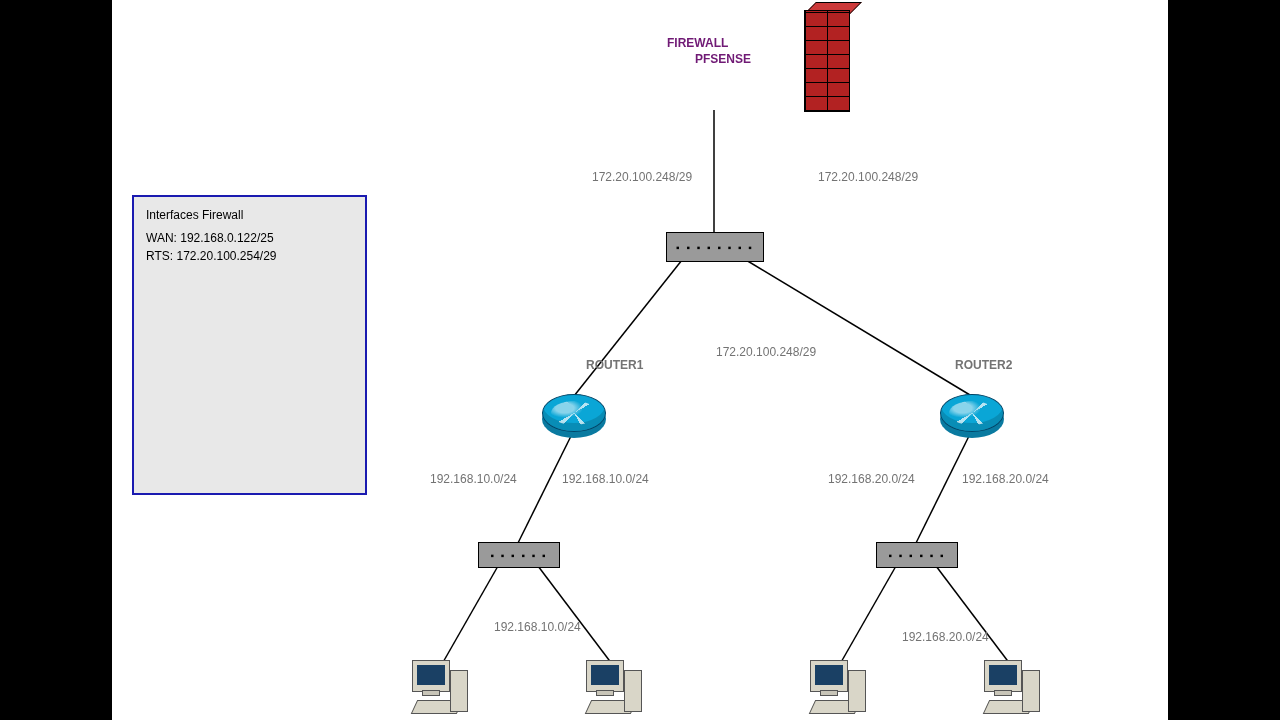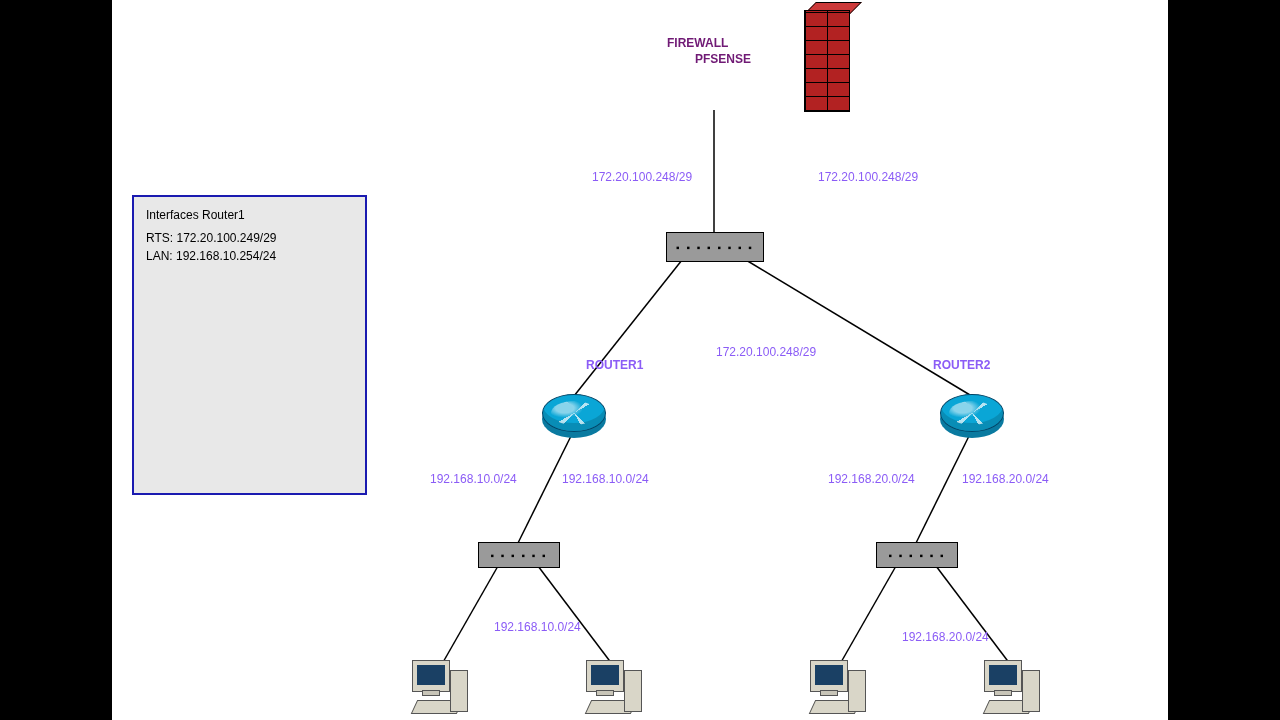--- a/index.html
+++ b/index.html
@@ -1,17 +1,17 @@
 <!DOCTYPE html>
 <html><head>
 <meta charset="utf-8">
 <style>
   html,body{margin:0;padding:0;width:1280px;height:720px;background:#000;font-family:Verdana,Arial,sans-serif;}
   .stage{position:absolute;left:112px;top:0;width:1056px;height:720px;background:#fff;overflow:hidden;}
-  .lbl{position:absolute;font-size:12px;color:#8b5cf6;white-space:nowrap;}
+  .lbl{position:absolute;font-size:12px;color:#737373;white-space:nowrap;}
   .lblb{font-weight:bold;}
   .red{color:#701a75;font-weight:bold;}
   .infobox{position:absolute;left:20px;top:195px;width:235px;height:300px;
     border:2px solid #1a1ab0;background:#e8e8e8;padding:10px 12px;box-sizing:border-box;
     font-size:12px;line-height:1.45;color:#000;}
   .infobox .sec{margin-bottom:14px;}
   
   .fw{position:absolute;left:692px;top:10px;width:44px;height:100px;
     background:#b22222;border:1px solid #000;}
   .fw::before{content:"";position:absolute;inset:0;
@@ -75,21 +75,21 @@
   <div class="lbl" style="left:480px;top:170px;">172.20.100.248/29</div>
   <div class="lbl" style="left:706px;top:170px;">172.20.100.248/29</div>
 
   <div class="switch" style="left:554px;top:232px;">▪ ▪ ▪ ▪ ▪ ▪ ▪ ▪</div>
 
   <div class="lbl" style="left:604px;top:345px;">172.20.100.248/29</div>
 
   <div class="lbl lblb" style="left:442px;top:358px;padding-left:32px;">ROUTER1</div>
   <div class="router" style="left:430px;top:394px;"></div>
 
-  <div class="lbl lblb" style="left:821px;top:358px;">ROUTER2</div>
+  <div class="lbl lblb" style="left:843px;top:358px;">ROUTER2</div>
   <div class="router" style="left:828px;top:394px;"></div>
 
   <div class="lbl" style="left:318px;top:472px;">192.168.10.0/24</div>
   <div class="lbl" style="left:450px;top:472px;">192.168.10.0/24</div>
 
   <div class="lbl" style="left:716px;top:472px;">192.168.20.0/24</div>
   <div class="lbl" style="left:850px;top:472px;">192.168.20.0/24</div>
 
   <div class="switch sm" style="left:366px;top:542px;">▪ ▪ ▪ ▪ ▪ ▪</div>
   <div class="switch sm" style="left:764px;top:542px;">▪ ▪ ▪ ▪ ▪ ▪</div>
@@ -117,19 +117,19 @@
   </div>
   <div class="pc" style="left:872px;top:660px;">
     <div class="mon"></div>
       <div class="base"></div>
       <div class="kb"></div>
       <div class="tower"></div>
   </div>
 
   <div class="infobox">
     <div class="sec">
-      <div style="margin-bottom:6px;">Interfaces Router1</div>
-      <div>RTS: 172.20.100.249/29</div>
-      <div>LAN: 192.168.10.254/24</div>
+      <div style="margin-bottom:6px;">Interfaces Firewall</div>
+      <div>WAN: 192.168.0.122/25</div>
+      <div>RTS: 172.20.100.254/29</div>
     </div>
   </div>
 
 </div>
 
 </body></html>

